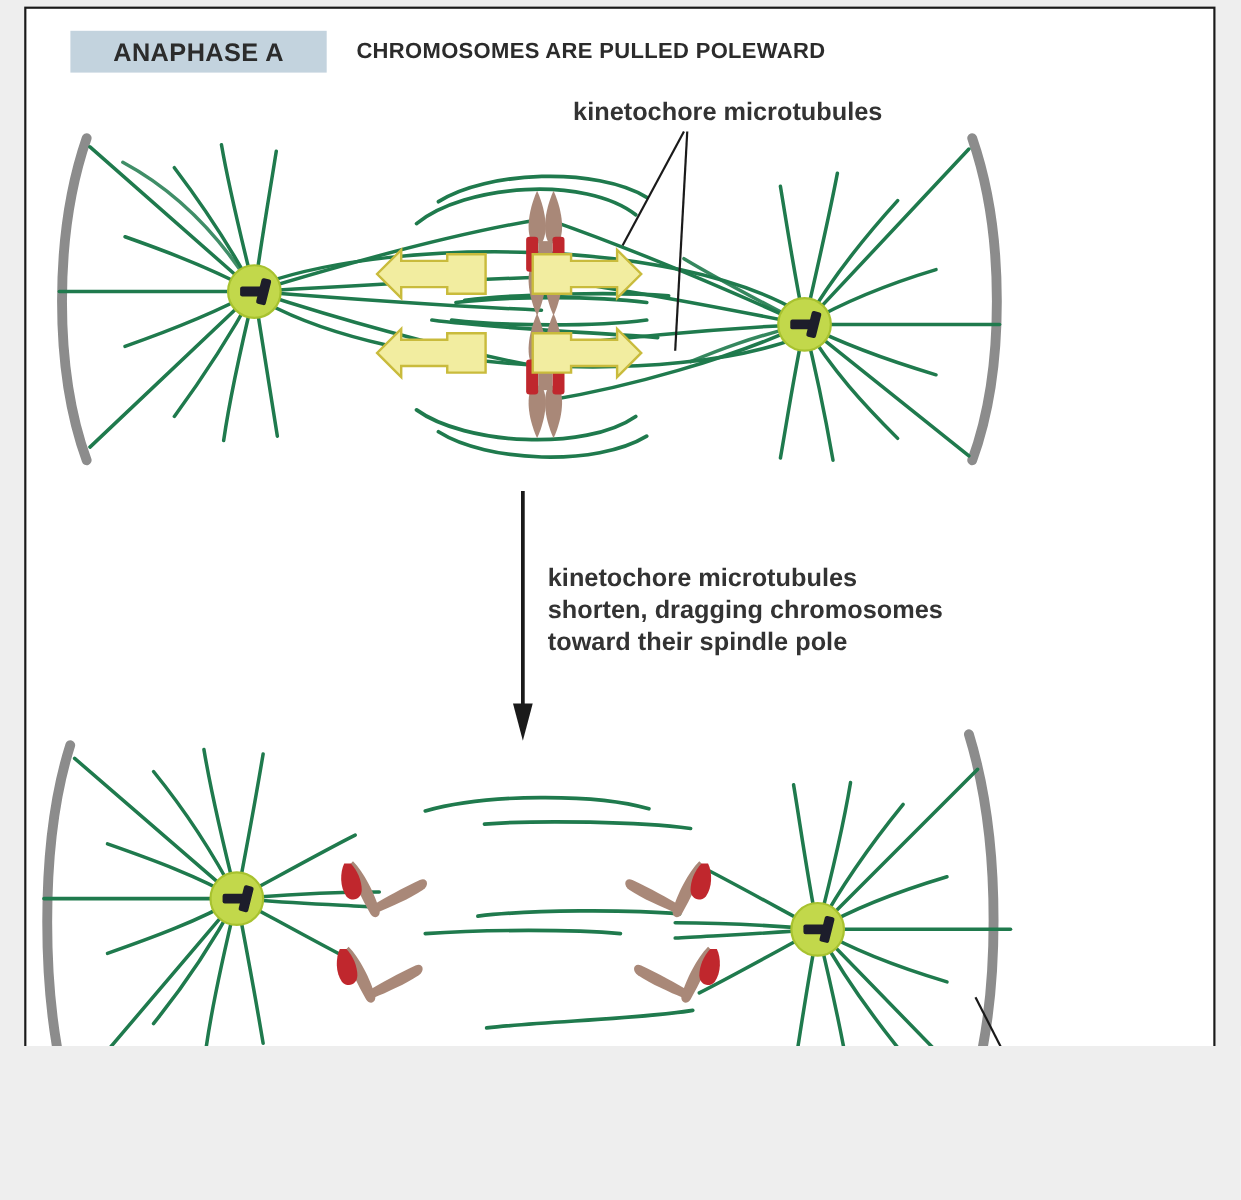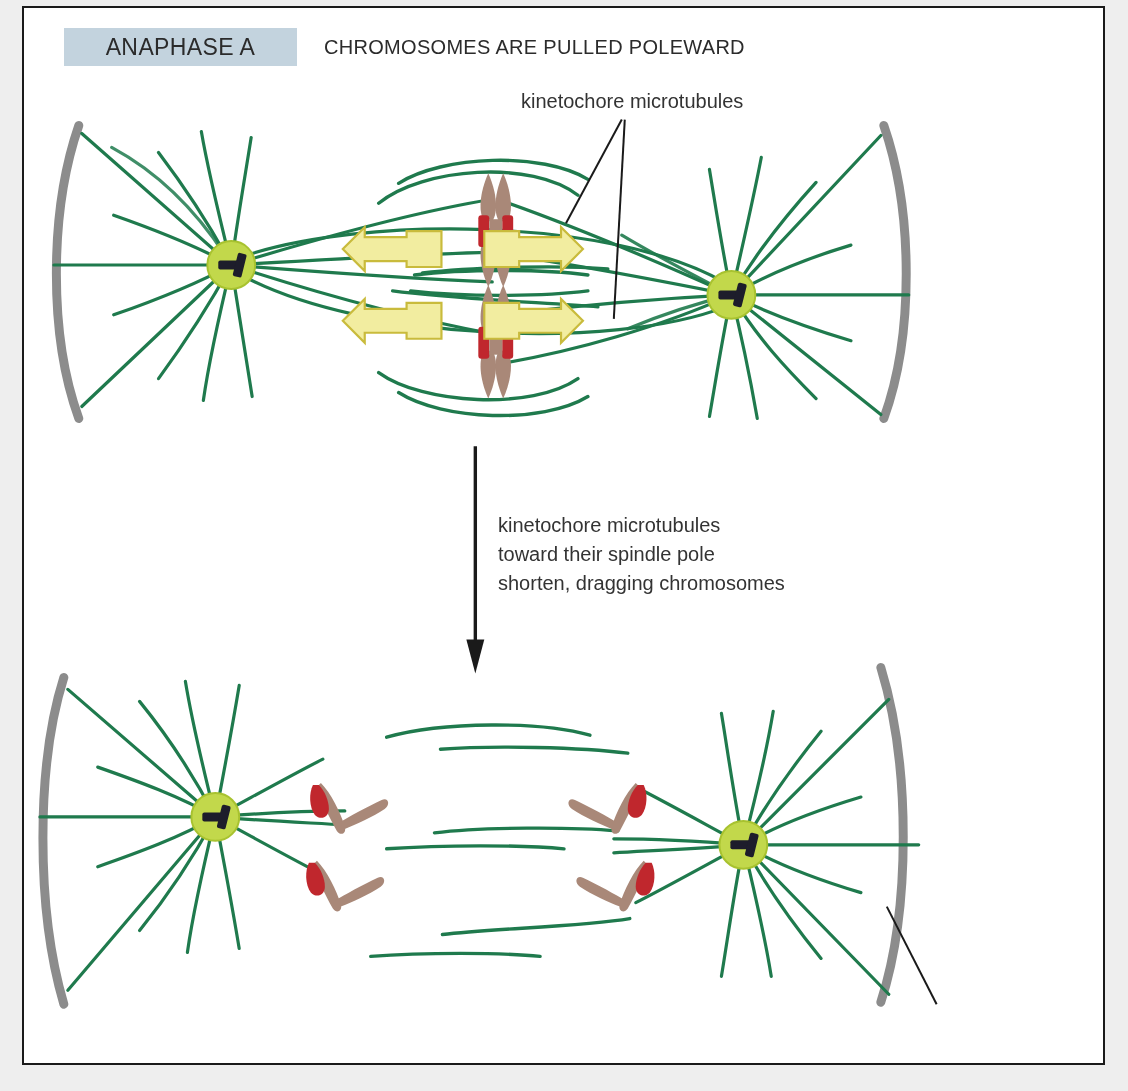--- a/index.html
+++ b/index.html
@@ -4,23 +4,24 @@
 <style>
   html, body {
     margin: 0;
     padding: 0;
     background: #eeeeee;
     font-family: "Liberation Sans", sans-serif;
   }
   #page {
     position: relative;
     width: 1128px;
-    height: 1091px;
+    height: 951px;
     background: #eeeeee;
     overflow: hidden;
+    font-weight: bold;
   }
   #frame {
     position: absolute;
     left: 22px;
     top: 6px;
     width: 1083px;
     height: 1059px;
     background: #ffffff;
     border: 2px solid #1a1a1a;
     box-sizing: border-box;
@@ -59,21 +60,21 @@
     top: 20px;
     height: 38px;
     line-height: 38px;
     font-size: 20px;
     color: #2b2b2b;
     letter-spacing: 0.3px;
     white-space: nowrap;
   }
   .diagram-label {
     position: absolute;
-    font-size: 20px;
+    font-size: 23px;
     color: #333333;
     white-space: nowrap;
     line-height: 29px;
   }
   #label-kineto-top { left: 497px; top: 79px; }
   #label-caption { left: 474px; top: 503px; }
   #label-plasma { left: 845px; top: 1004px; }
 </style>
 </head>
 <body>
@@ -82,22 +83,22 @@
   <div id="frame">
 
     <div class="phase-badge"></div>
     <div class="phase-badge-label">ANAPHASE A</div>
     <div class="headline">CHROMOSOMES ARE PULLED POLEWARD</div>
 
     <div class="diagram-label" id="label-kineto-top">kinetochore microtubules</div>
 
     <div class="diagram-label" id="label-caption">
       <div>kinetochore microtubules</div>
+      <div>shorten, dragging chromosomes</div>
       <div>toward their spindle pole</div>
-      <div>shorten, dragging chromosomes</div>
     </div>
 
 
     <svg id="canvas" viewBox="0 0 1083 1059" preserveAspectRatio="none">
       <defs>
         <g id="centriole-pair">
           <rect x="-13" y="-4.5" width="22" height="9" rx="2" fill="#1d1d2b"></rect>
           <rect x="4" y="-12" width="9" height="24" rx="2" fill="#1d1d2b" transform="rotate(14 8 0)"></rect>
         </g>
       </defs>

